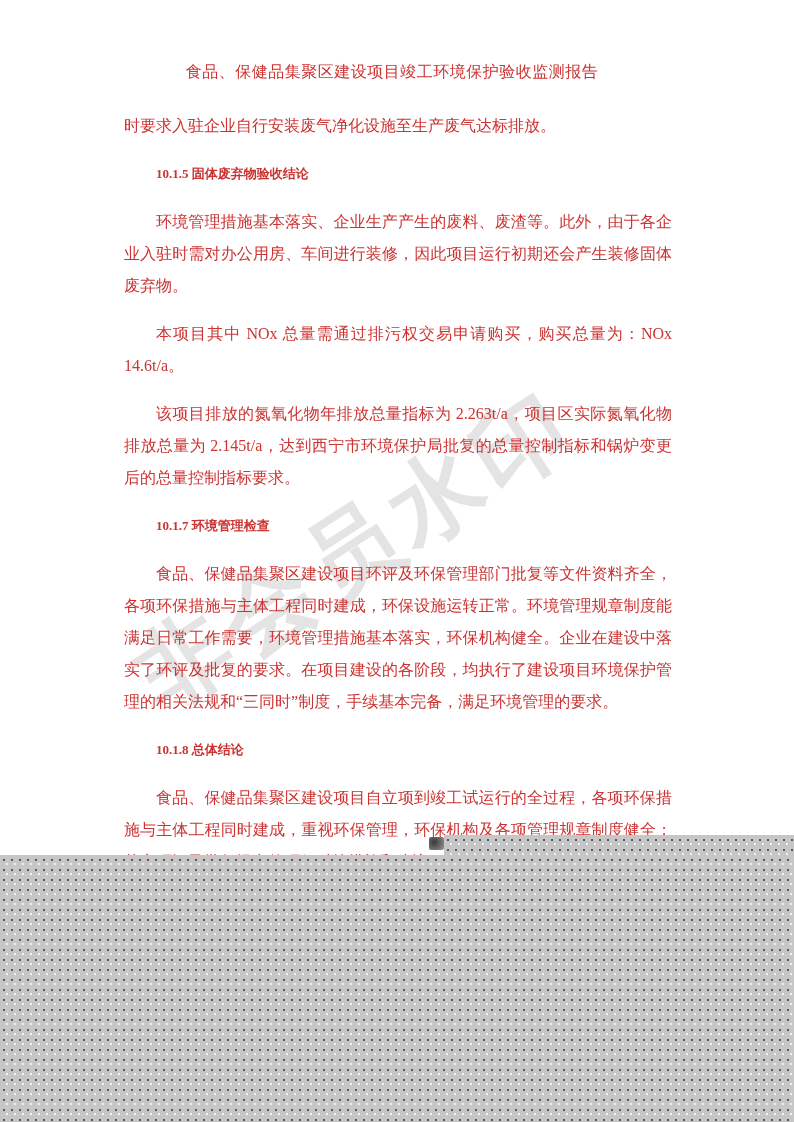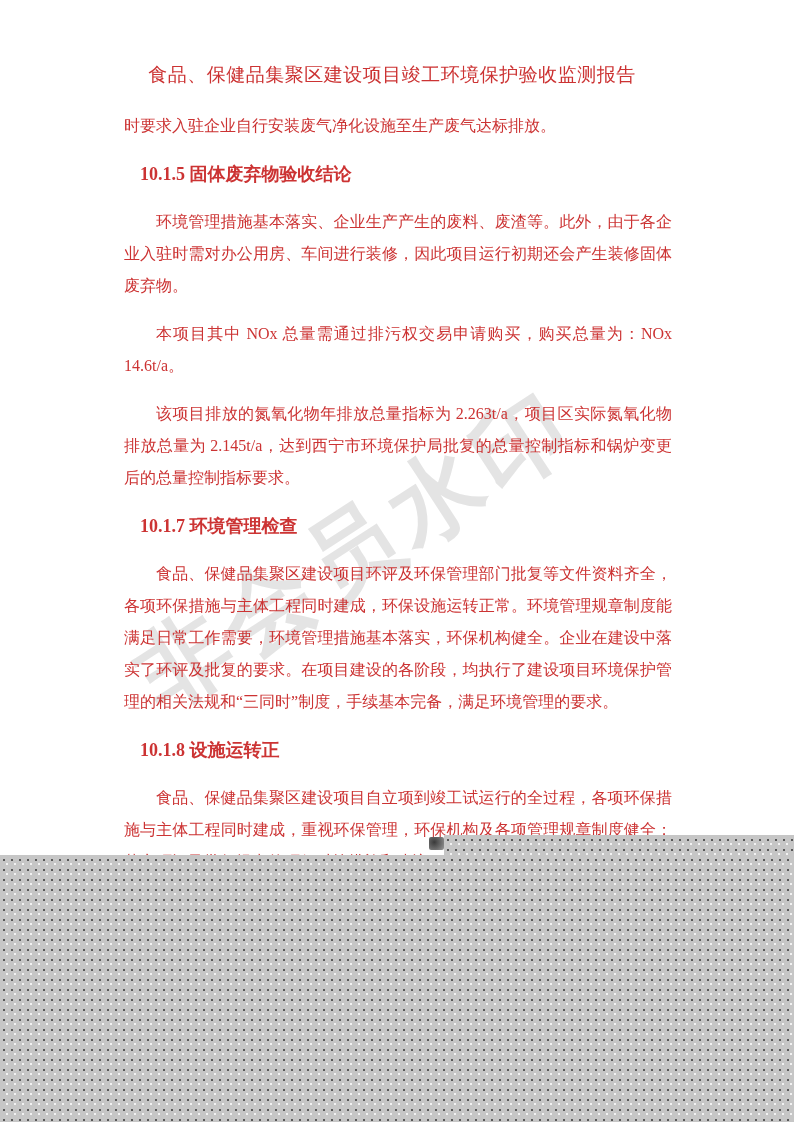--- a/index.html
+++ b/index.html
@@ -10,21 +10,21 @@
     background: #ffffff;
     overflow: hidden;
     font-family: "Liberation Serif", "DejaVu Serif", serif;
   }
   .doc-header {
     position: absolute;
     top: 62px;
     left: 0;
     width: 784px;
     text-align: center;
-    font-size: 19px;
+    font-size: 16px;
     letter-spacing: 0.5px;
     color: #cc3333;
     z-index: 1;
   }
   .watermark-box {
     position: absolute;
     left: 95px;
     top: 430px;
     width: 520px;
     height: 240px;
@@ -53,22 +53,22 @@
     color: #cc3333;
     text-align: justify;
     z-index: 1;
   }
   .content p {
     margin: 16px;
     text-indent: 32px;
   }
   .content p.no-indent { text-indent: 0; }
   .content h3 {
-    margin: 0;
-    font-size: 18px;
+    margin: 16px;
+    font-size: 13px;
     font-weight: bold;
     line-height: 32px;
     text-indent: 32px;
     color: #cc3333;
   }
   .dotted {
     background-color: #c6c6c6;
     background-image:
       radial-gradient(circle, #585858 1.1px, transparent 1.4px),
       radial-gradient(circle, #f2f2f2 1.1px, transparent 1.4px);
@@ -119,21 +119,21 @@
 
     <h3>10.1.5 固体废弃物验收结论</h3>
     <p>环境管理措施基本落实、企业生产产生的废料、废渣等。此外，由于各企业入驻时需对办公用房、车间进行装修，因此项目运行初期还会产生装修固体废弃物。</p>
 
     <p>本项目其中 NOx 总量需通过排污权交易申请购买，购买总量为：NOx 14.6t/a。</p>
     <p>该项目排放的氮氧化物年排放总量指标为 2.263t/a，项目区实际氮氧化物排放总量为 2.145t/a，达到西宁市环境保护局批复的总量控制指标和锅炉变更后的总量控制指标要求。</p>
 
     <h3>10.1.7 环境管理检查</h3>
     <p>食品、保健品集聚区建设项目环评及环保管理部门批复等文件资料齐全，各项环保措施与主体工程同时建成，环保设施运转正常。环境管理规章制度能满足日常工作需要，环境管理措施基本落实，环保机构健全。企业在建设中落实了环评及批复的要求。在项目建设的各阶段，均执行了建设项目环境保护管理的相关法规和“三同时”制度，手续基本完备，满足环境管理的要求。</p>
 
-    <h3>10.1.8 设施运转正</h3>
+    <h3>10.1.8 总体结论</h3>
     <p>食品、保健品集聚区建设项目自立项到竣工试运行的全过程，各项环保措施与主体工程同时建成，重视环保管理，环保机构及各项管理规章制度健全；落实环评及批复提出的环保对策措施和建议；设施运转正</p>
 
   </div>
 
   <div class="smudge"></div>
   <div class="mask-strip dotted"></div>
   <div class="mask-block dotted"></div>
 
 </div>
 

